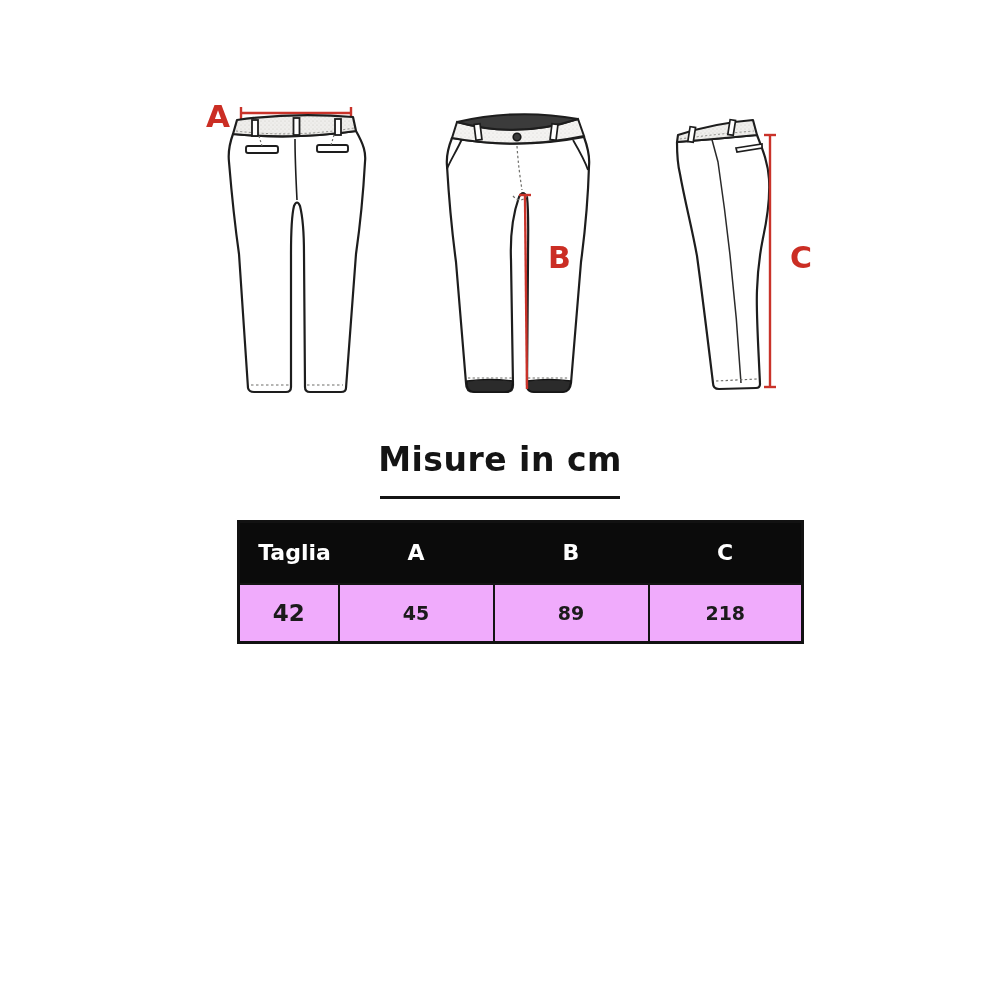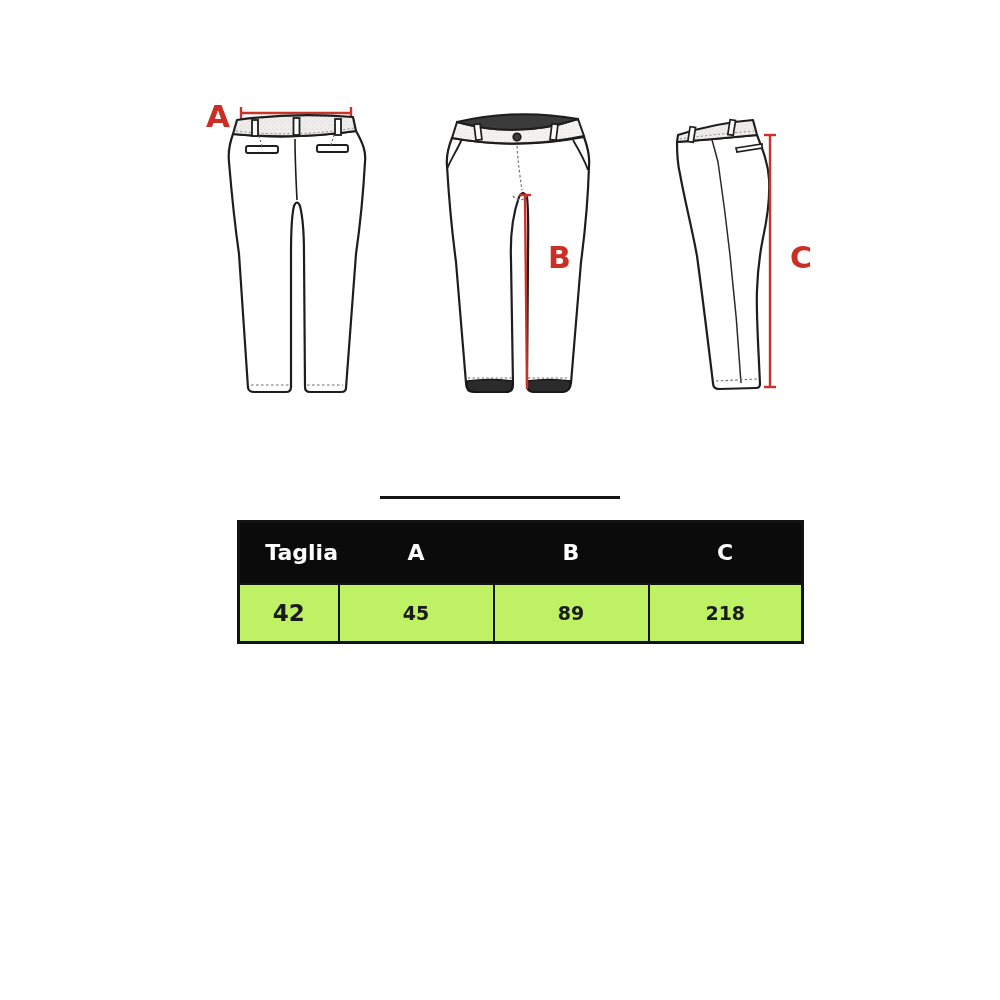--- a/index.html
+++ b/index.html
@@ -26,24 +26,24 @@
     position:absolute; left:237px; top:520px; width:564px;
     border-collapse:collapse; table-layout:fixed;
     border:3px solid #121212;
   }
   .size-table thead tr { height:62px; }
   .size-table tbody tr { height:59px; }
   .size-table th {
     background:#0b0b0b; color:#ffffff; font-weight:800;
     border:1px solid #0b0b0b; vertical-align:middle;
   }
-  .size-table th.col-size { text-align:right; padding-left:11px; font-size:22px; }
+  .size-table th.col-size { text-align:center; padding-left:11px; font-size:22px; }
   .size-table th.col-meas { text-align:center; font-size:22px; }
   .size-table td {
-    background:#bef264; color:#1b1b1b; font-weight:800; text-align:center;
+    background:#f0abfc; color:#1b1b1b; font-weight:800; text-align:center;
     border:2px solid #141414; vertical-align:middle; font-size:19px;
   }
   .size-table td.cell-size { font-size:23px; }
 </style>
 </head>
 <body>
 
 <div class="canvas">
 
   <svg class="drawing" style="left:195px; top:95px;" width="185" height="310" viewBox="195 95 185 310">
@@ -195,20 +195,23 @@
       <line x1="770" y1="135" x2="770" y2="387"></line>
       <line x1="764" y1="135" x2="776" y2="135"></line>
       <line x1="764" y1="387" x2="776" y2="387"></line>
     </g>
   </svg>
 
   <span class="measure-label" style="left:206px; top:101px; font-size:31px;">A</span>
   <span class="measure-label" style="left:548px; top:243px;">B</span>
   <span class="measure-label" style="left:790px; top:243px;">C</span>
 
+  <div class="title-wrap">
+    <span class="page-title">Misure in cm</span>
+  </div>
   <div class="title-rule"></div>
 
   <table class="size-table">
     <colgroup>
       <col style="width:100px">
         <col style="width:155px">
         <col style="width:155px">
         <col style="width:154px">
     </colgroup>
     <thead>

